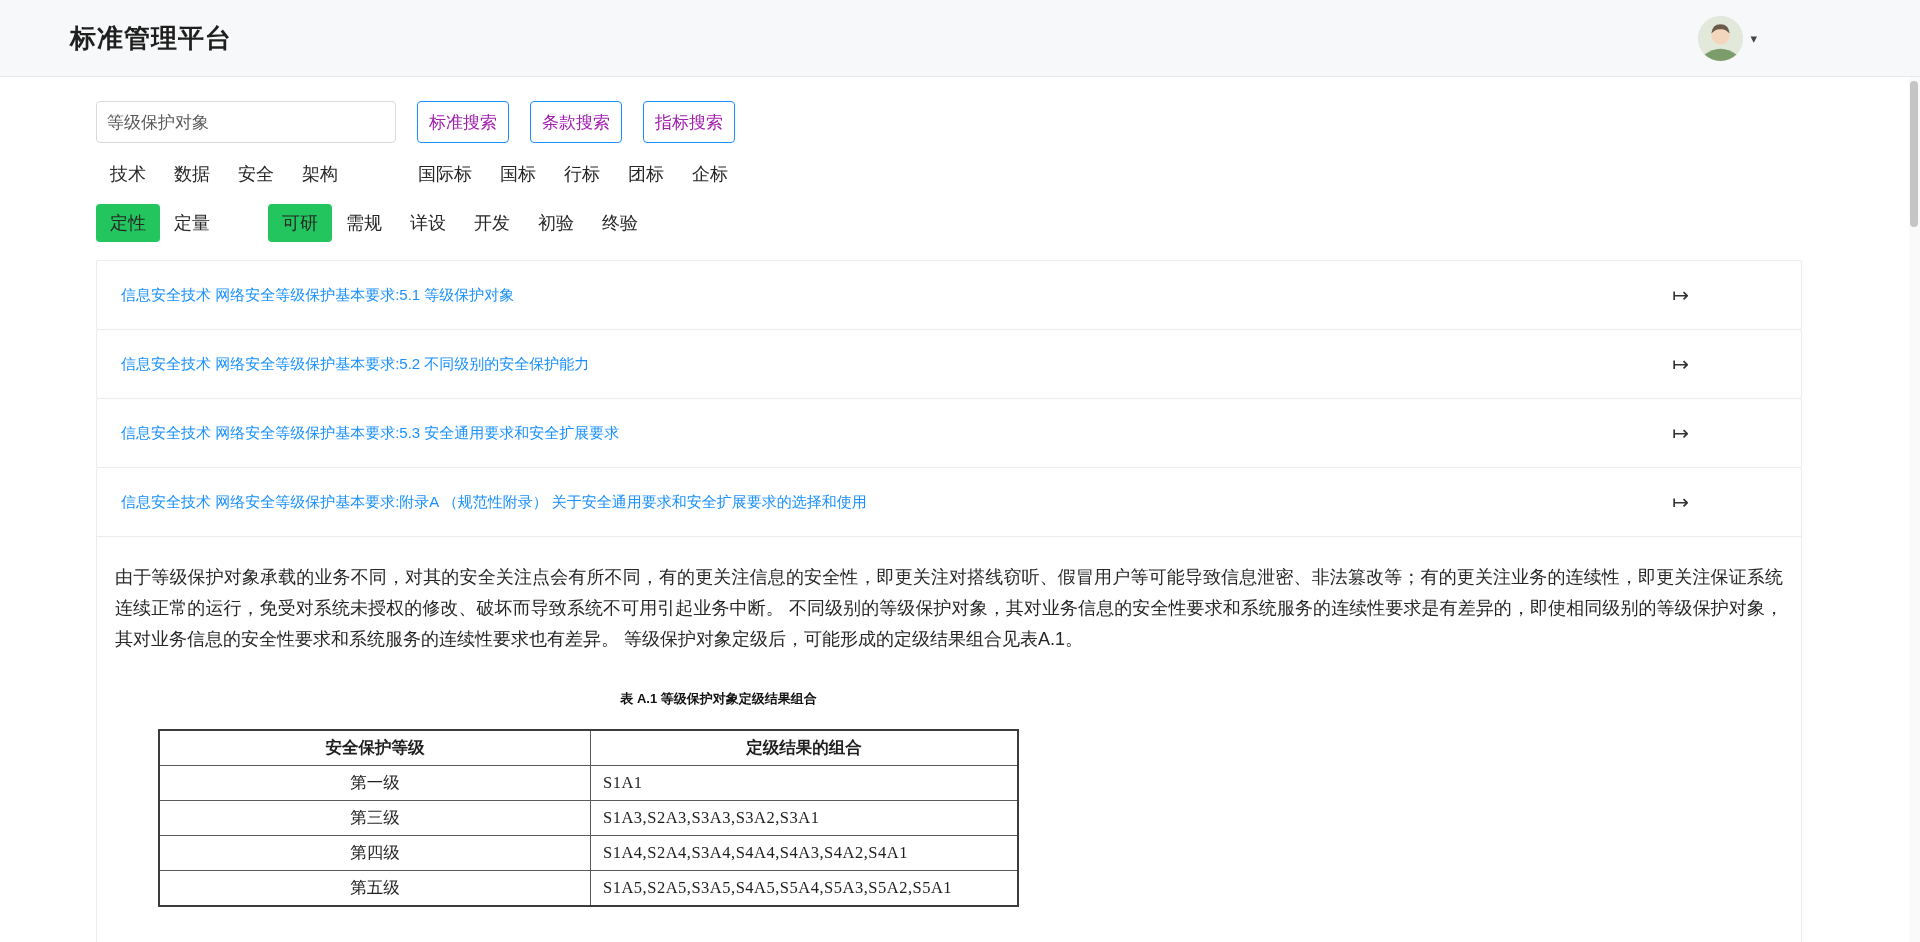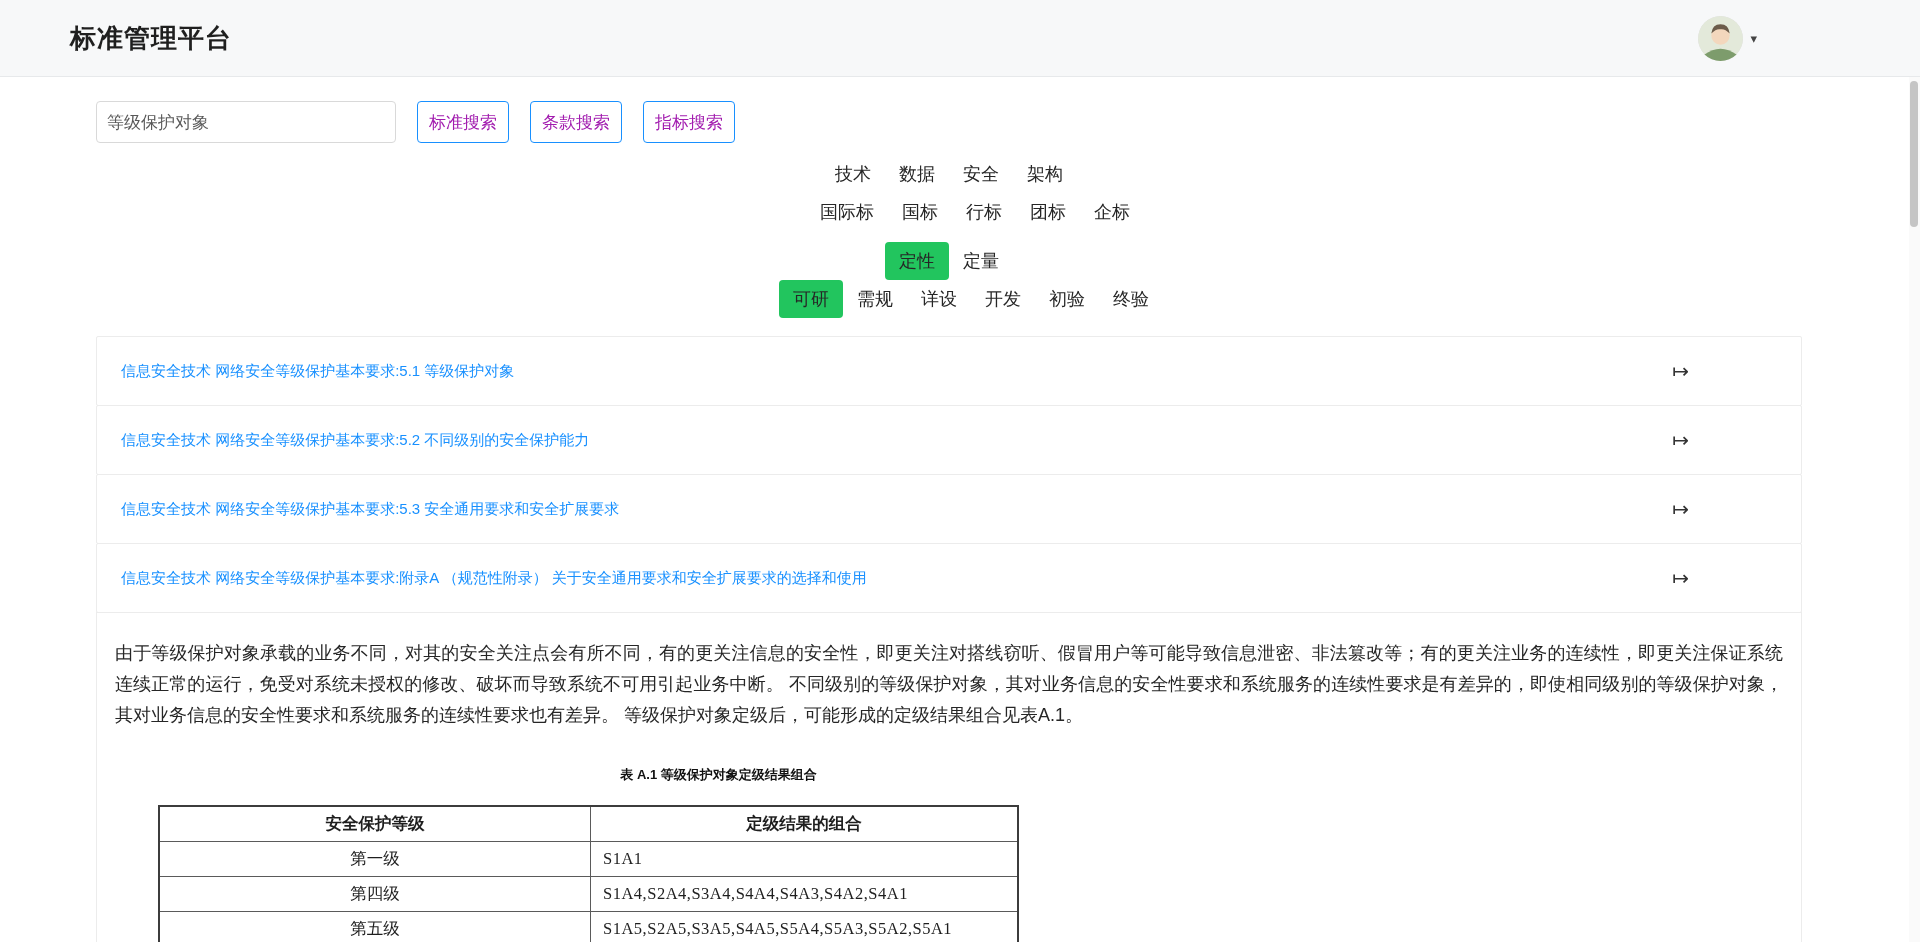--- a/index.html
+++ b/index.html
@@ -28,21 +28,21 @@
     width: 300px; height: 42px; box-sizing: border-box; padding: 0 10px;
     border: 1px solid #d9d9d9; border-radius: 4px; font-size: 17px; color: #595959;
     font-family: inherit; outline: none; background: #fff;
   }
   .btn {
     height: 42px; padding: 0 11px; background: #fff; border: 1px solid #1890ff;
     color: #a21caf; font-size: 17px; border-radius: 4px; cursor: pointer; font-family: inherit;
   }
 
   
-  .filter-row { display: flex; align-items: center; margin-top: 12px; flex-direction: column; }
+  .filter-row { display: flex; align-items: flex-end; margin-top: 12px; }
   .filter-row.second { margin-top: 11px; }
   .filter-group { display: flex; }
   .ml-a { margin-left: 52px; }
   .ml-b { margin-left: 44px; }
   .chip {
     font-size: 18px; line-height: 24px; padding: 7px 14px; color: #262626;
     border-radius: 4px; cursor: pointer; white-space: nowrap;
   }
   .chip.selected { background: #22c55e; }
 
@@ -200,20 +200,24 @@
           </tr>
         </thead>
         <tbody>
 
             <tr>
               <td class="c1">第一级</td>
               <td class="c2">S1A1</td>
             </tr>
 
 
+            <tr>
+              <td class="c1">第三级</td>
+              <td class="c2">S1A3,S2A3,S3A3,S3A2,S3A1</td>
+            </tr>
 
             <tr>
               <td class="c1">第四级</td>
               <td class="c2">S1A4,S2A4,S3A4,S4A4,S4A3,S4A2,S4A1</td>
             </tr>
 
             <tr>
               <td class="c1">第五级</td>
               <td class="c2">S1A5,S2A5,S3A5,S4A5,S5A4,S5A3,S5A2,S5A1</td>
             </tr>

